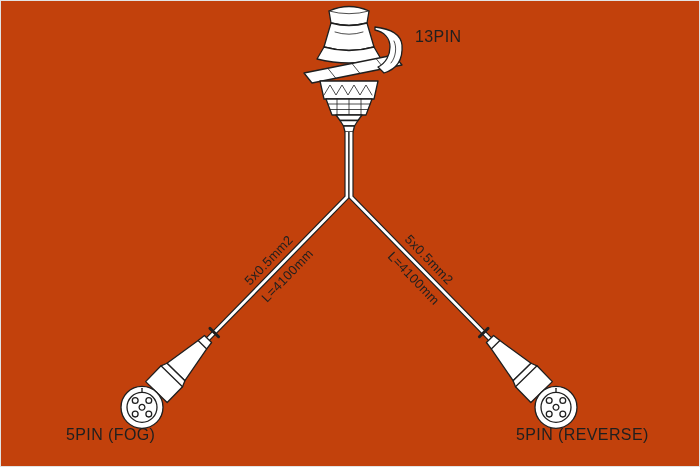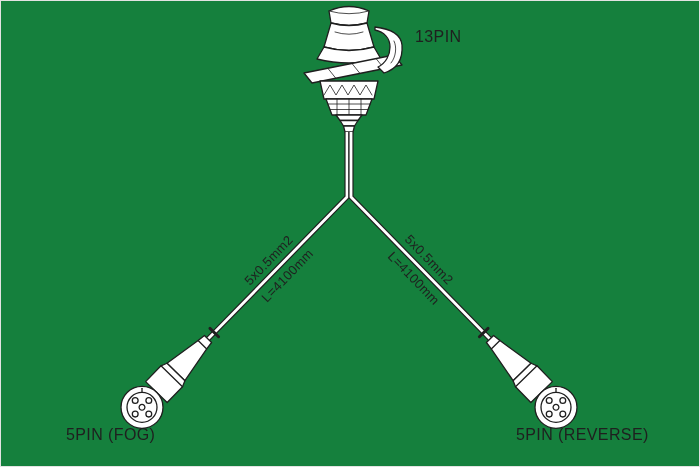--- a/index.html
+++ b/index.html
@@ -1,20 +1,20 @@
 <!DOCTYPE html>
 <html><head>
 <meta charset="utf-8">
 <style>
   html, body { margin: 0; padding: 0; background: #fff; }
   #stage {
     position: relative;
     width: 700px;
     height: 467px;
-    background: #15803d;
+    background: #c2410c;
     border: 1px solid #e3e3e3;
     box-sizing: border-box;
     overflow: hidden;
     font-family: "Liberation Sans", sans-serif;
   }
   svg { position: absolute; left: 0; top: 0; }
 
   .ln   { fill: none;  stroke: #1f1f1f; stroke-width: 1.3; stroke-linejoin: round; stroke-linecap: round; }
   .shape{ fill: #ffffff; stroke: #1f1f1f; stroke-width: 1.3; stroke-linejoin: round; }
   .thin { fill: none; stroke: #1f1f1f; stroke-width: 0.8; stroke-linecap: round; }

